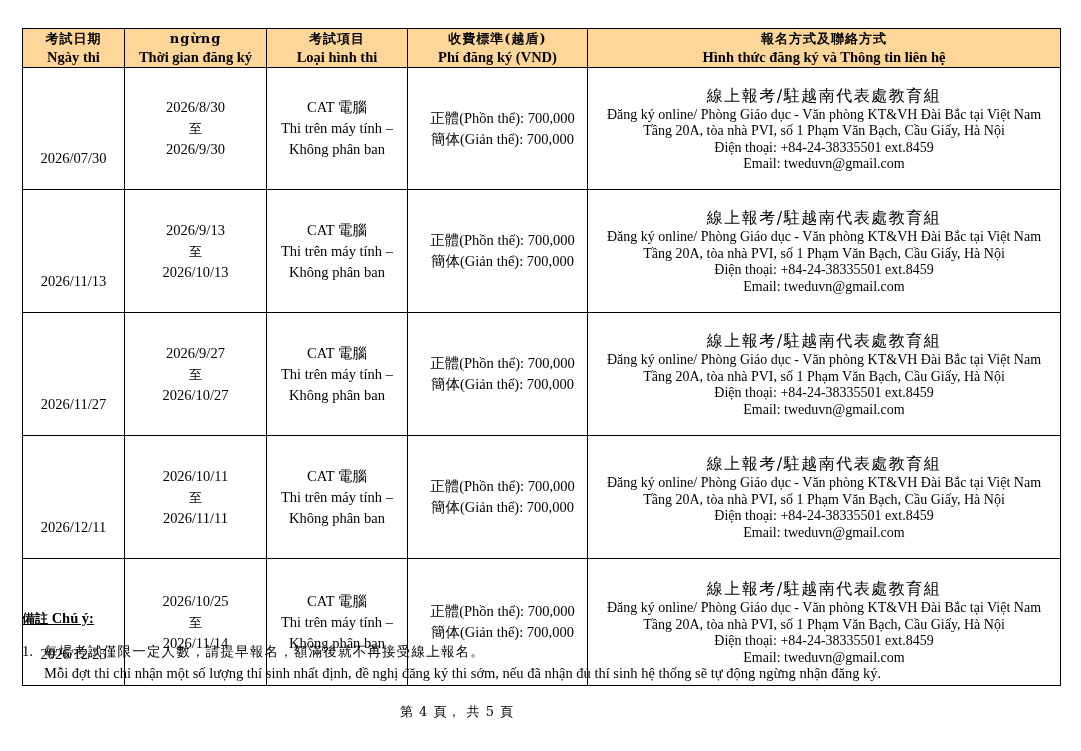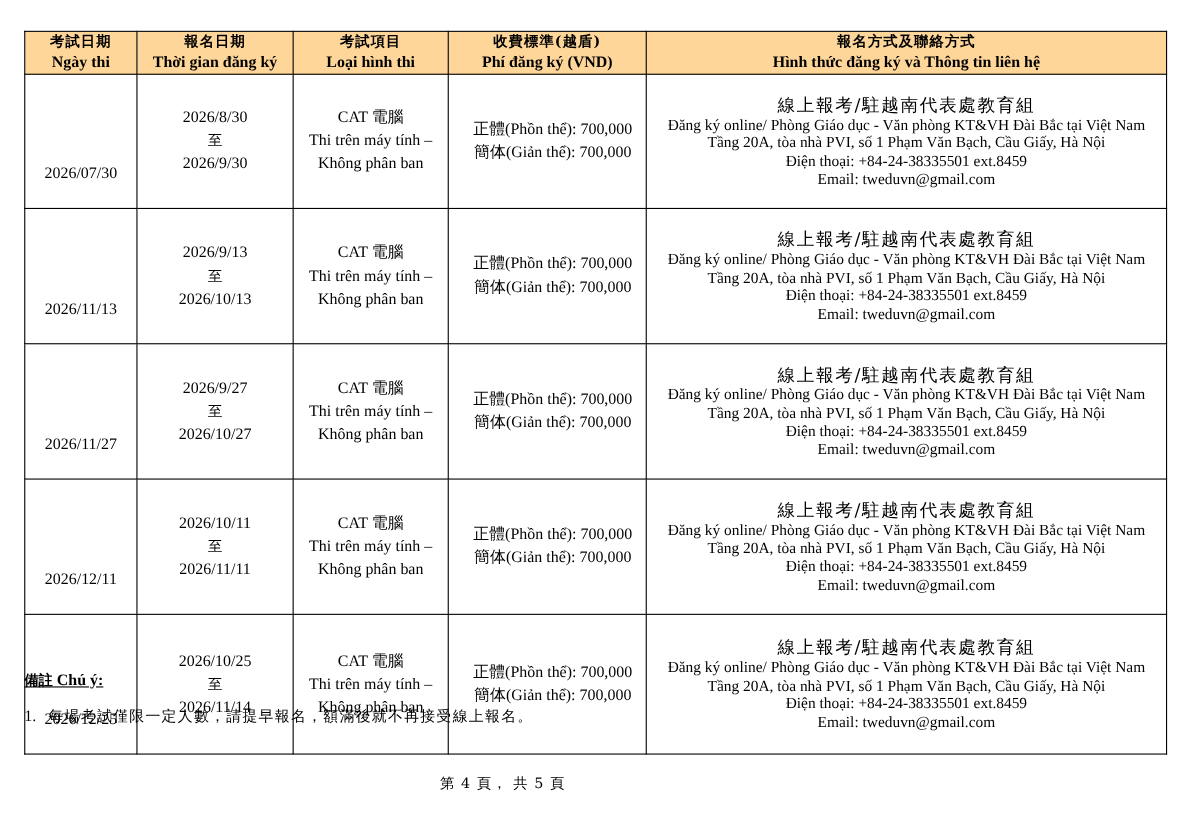--- a/index.html
+++ b/index.html
@@ -39,21 +39,21 @@
       <col class="c4">
       <col class="c5">
     </colgroup>
   <thead>
     <tr>
       <th>
           <div class="zh">考試日期</div>
           <div>Ngày thi</div>
         </th>
       <th>
-          <div class="zh">報名日期</div>
+          <div class="zh">ngừng</div>
           <div>Thời gian đăng ký</div>
         </th>
       <th>
           <div class="zh">考試項目</div>
           <div>Loại hình thi</div>
         </th>
       <th>
           <div class="zh">收費標準(越盾)</div>
           <div>Phí đăng ký (VND)</div>
         </th>
@@ -189,15 +189,16 @@
     </td>
   </tr>
 </tbody>
 </table>
 
 <div class="notes-title"><span class="zh">備註</span><span> Chú ý:</span></div>
 
 <div class="note">
   <span class="num">1.</span>
   <div class="zh">每場考試僅限一定人數，請提早報名，額滿後就不再接受線上報名。</div>
+  <div class="vi">Mỗi đợt thi chỉ nhận một số lượng thí sinh nhất định, đề nghị đăng ký thi sớm, nếu đã nhận đủ thí sinh hệ thống sẽ tự động ngừng nhận đăng ký.</div>
 </div>
 
 <div class="footer">第 4 頁， 共 5 頁</div>
 
 </body></html>

